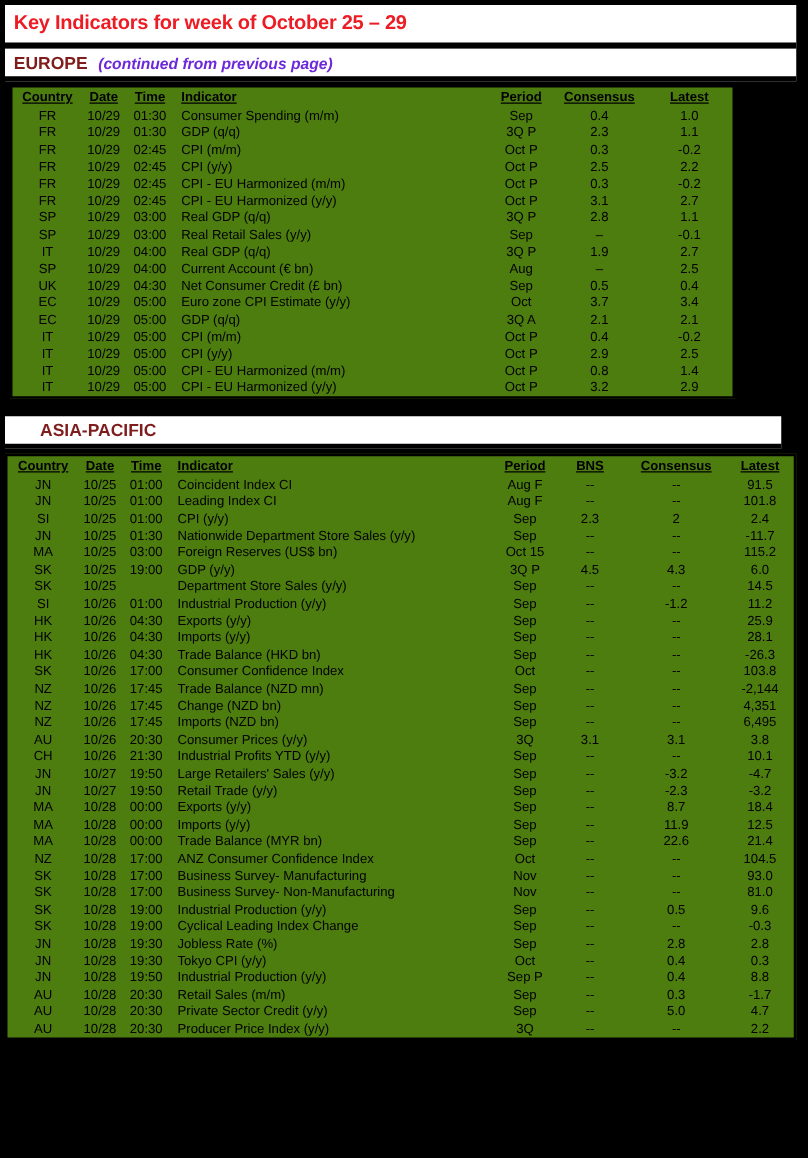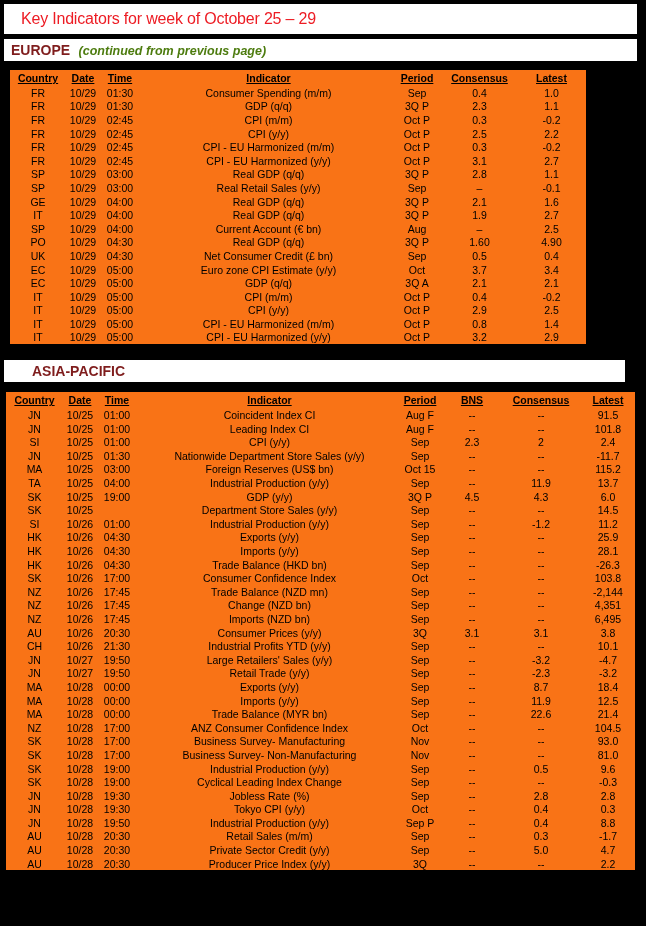--- a/index.html
+++ b/index.html
@@ -12,41 +12,41 @@
   }
   .white-box{background:#fff;}
   .title-box{
     margin:4px 9px 0 4px;
     height:30px;
     border-bottom:5px solid #000;
   }
   .title-text{
     display:block;
     line-height:30px;
-    padding-left:17px;
+    padding-left:7px;
     font-size:16px;
-    font-weight:normal;
+    font-weight:bold;
     letter-spacing:-0.2px;
     color:#ED1C24;
     white-space:nowrap;
   }
   .section-header{
     margin:0 9px 0 4px;
     height:22px;
     border-bottom:4px solid #000;
     line-height:22px;
     padding-left:7px;
     white-space:nowrap;
   }
   .section-name{font-size:14px;font-weight:bold;color:#7f1d1d;}
-  .section-note{font-size:12.5px;font-weight:bold;font-style:italic;color:#4d7c0f;margin-left:4px;}
+  .section-note{font-size:12.5px;font-weight:bold;font-style:italic;color:#6d28d9;margin-left:4px;}
   .asia-header{margin-right:21px;margin-top:14px;padding-left:28px;}
   .table-box{
     border:2px solid #000;
-    background:#f97316;
+    background:#4d7c0f;
   }
   .europe-box{
     margin:3px 0 0 8px;
     width:576px;
   }
   .asia-box{
     margin:4px 0 0 4px;
     width:629px;
   }
   table{
@@ -66,21 +66,21 @@
     text-decoration:underline;
     height:16px;
     vertical-align:middle;
     text-align:center;
   }
   tbody td{
     height:13.6px;
     text-align:center;
     vertical-align:middle;
   }
-  th:nth-child(4), td:nth-child(4){text-align:center;padding-left:5px;}
+  th:nth-child(4), td:nth-child(4){text-align:left;padding-left:5px;}
   
   .europe-box col.c1{width:56px}
   .europe-box col.c2{width:34px}
   .europe-box col.c3{width:40px}
   .europe-box col.c4{width:252px}
   .europe-box col.c5{width:50px}
   .europe-box col.c6{width:75px}
   .europe-box col.c7{width:69px}
   
   .asia-box col.c1{width:57px}
@@ -193,54 +193,36 @@
         <tr>
           <td>SP</td>
           <td>10/29</td>
           <td>03:00</td>
           <td>Real Retail Sales (y/y)</td>
           <td>Sep</td>
           <td>–</td>
           <td>-0.1</td>
         </tr>
         <tr>
-          <td>GE</td>
-          <td>10/29</td>
-          <td>04:00</td>
-          <td>Real GDP (q/q)</td>
-          <td>3Q P</td>
-          <td>2.1</td>
-          <td>1.6</td>
-        </tr>
-        <tr>
           <td>IT</td>
           <td>10/29</td>
           <td>04:00</td>
           <td>Real GDP (q/q)</td>
           <td>3Q P</td>
           <td>1.9</td>
           <td>2.7</td>
         </tr>
         <tr>
           <td>SP</td>
           <td>10/29</td>
           <td>04:00</td>
           <td>Current Account (€ bn)</td>
           <td>Aug</td>
           <td>–</td>
           <td>2.5</td>
-        </tr>
-        <tr>
-          <td>PO</td>
-          <td>10/29</td>
-          <td>04:30</td>
-          <td>Real GDP (q/q)</td>
-          <td>3Q P</td>
-          <td>1.60</td>
-          <td>4.90</td>
         </tr>
         <tr>
           <td>UK</td>
           <td>10/29</td>
           <td>04:30</td>
           <td>Net Consumer Credit (£ bn)</td>
           <td>Sep</td>
           <td>0.5</td>
           <td>0.4</td>
         </tr>
@@ -375,30 +357,20 @@
           <td>MA</td>
           <td>10/25</td>
           <td>03:00</td>
           <td>Foreign Reserves (US$ bn)</td>
           <td>Oct 15</td>
           <td>--</td>
           <td>--</td>
           <td>115.2</td>
         </tr>
         <tr>
-          <td>TA</td>
-          <td>10/25</td>
-          <td>04:00</td>
-          <td>Industrial Production (y/y)</td>
-          <td>Sep</td>
-          <td>--</td>
-          <td>11.9</td>
-          <td>13.7</td>
-        </tr>
-        <tr>
           <td>SK</td>
           <td>10/25</td>
           <td>19:00</td>
           <td>GDP (y/y)</td>
           <td>3Q P</td>
           <td>4.5</td>
           <td>4.3</td>
           <td>6.0</td>
         </tr>
         <tr>

